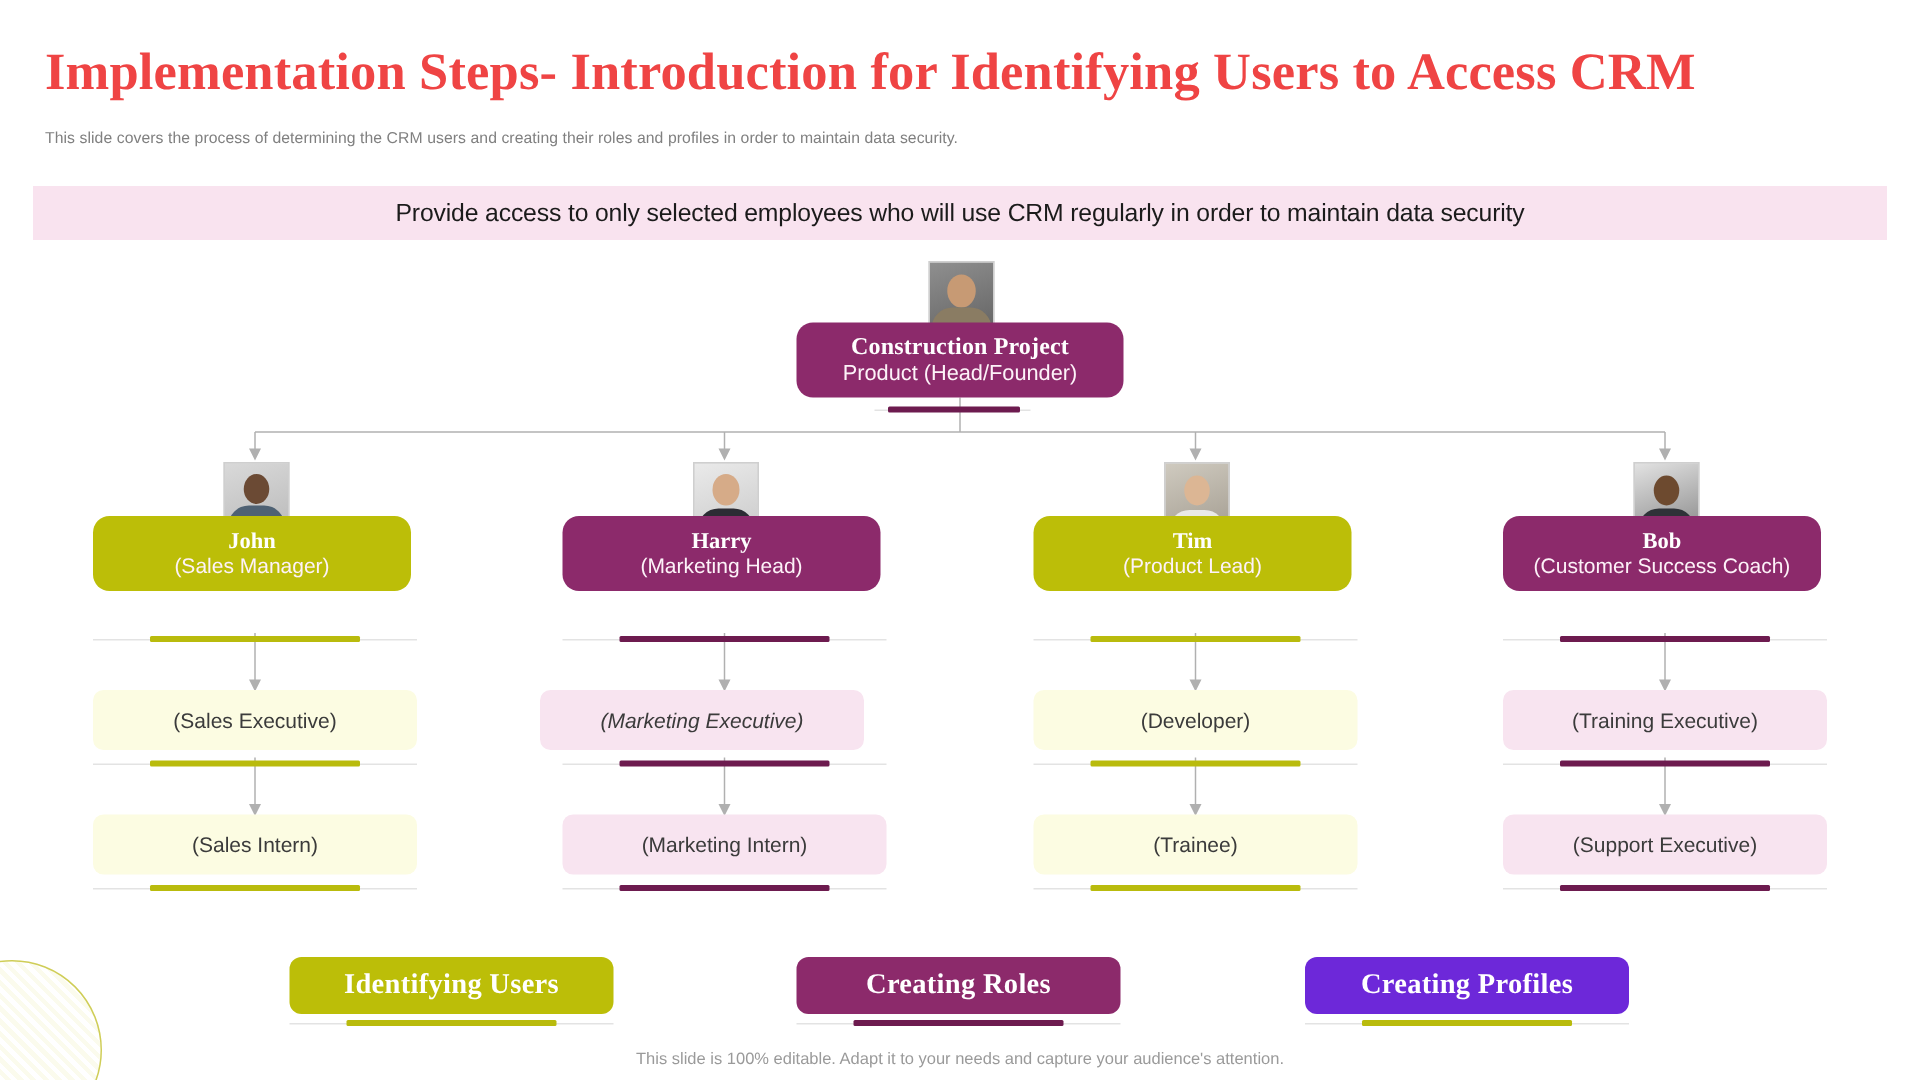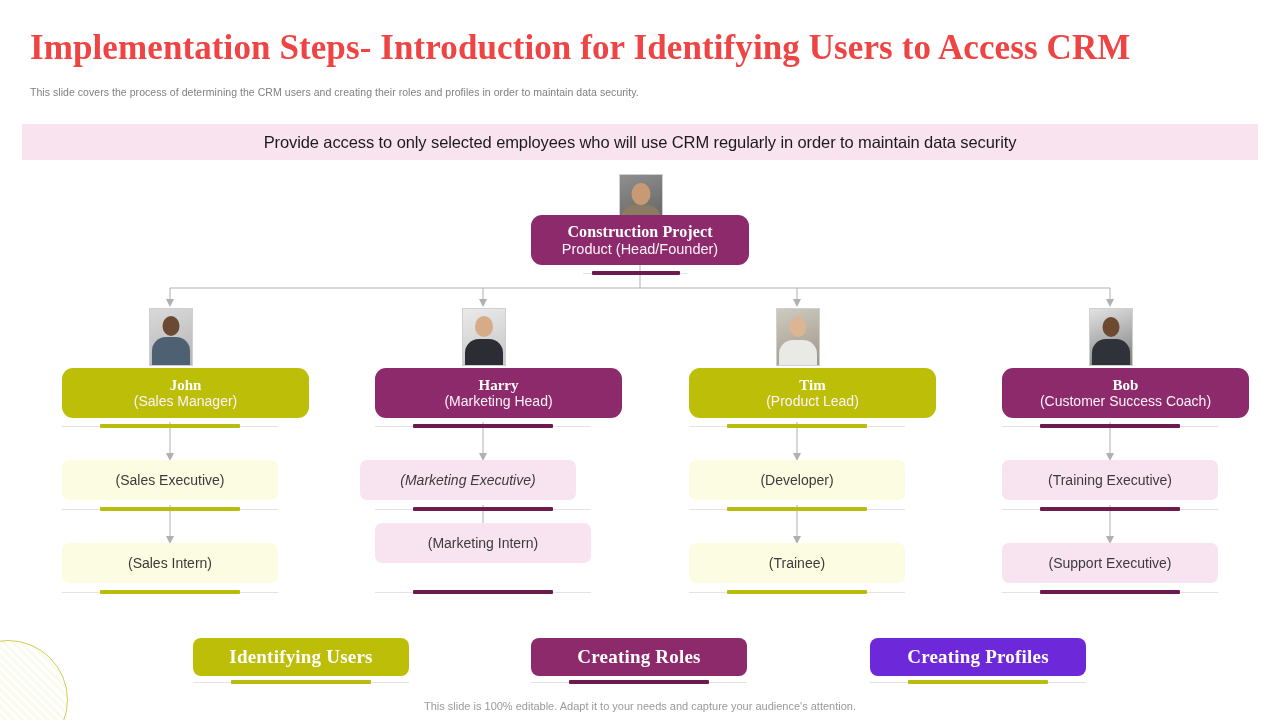--- a/index.html
+++ b/index.html
@@ -70,21 +70,21 @@
     font-weight:700;color:#ffffff;line-height:1.12;
   }
   .node .n-role{color:#fdf2f8;line-height:1.15;}
 
   .root-node{
     left:531px;top:55px;width:218px;height:50px;background:#8c2a6b;
   }
   .root-node .n-name{font-size:16px;letter-spacing:.1px;}
   .root-node .n-role{font-size:14.5px;}
 
-  .lead-node{width:247px;height:50px;top:208px;}
+  .lead-node{width:212px;height:50px;top:184px;}
   .lead-node .n-name{font-size:15px;}
   .lead-node .n-role{font-size:14px;}
 
   .olive{background:#bcbe08;}
   .plum{background:#8c2a6b;}
 
   
   .subbox{
     position:absolute;width:216px;height:40px;border-radius:7px;
     display:flex;align-items:center;justify-content:center;
@@ -212,21 +212,21 @@
     </div>
     <div class="divider" style="left:375px;top:266px;width:216px;"></div>
     <div class="accent ac-plum" style="left:413px;top:264px;width:140px;"></div>
 
     <div class="subbox sub-plum" style="left:360px;top:300px;font-style:italic;">
       <span>(Marketing Executive)</span>
     </div>
     <div class="divider" style="left:375px;top:349px;width:216px;"></div>
     <div class="accent ac-plum" style="left:413px;top:347px;width:140px;"></div>
 
-    <div class="subbox sub-plum" style="left:375px;top:363px;">
+    <div class="subbox sub-plum" style="left:375px;top:383px;">
       <span>(Marketing Intern)</span>
     </div>
     <div class="divider" style="left:375px;top:432px;width:216px;"></div>
     <div class="accent ac-plum" style="left:413px;top:430px;width:140px;"></div>
 
     <div class="photo" style="left:776px;top:148px;">
       <div class="ph-bg" style="background:linear-gradient(160deg,#cfcabf,#9d968a);"></div>
       <div class="ph-head" style="top:8px;width:17px;height:20px;background:#dcb694;"></div>
       <div class="ph-body" style="bottom:0;width:38px;height:25px;background:#e9e9e6;"></div>
     </div>

